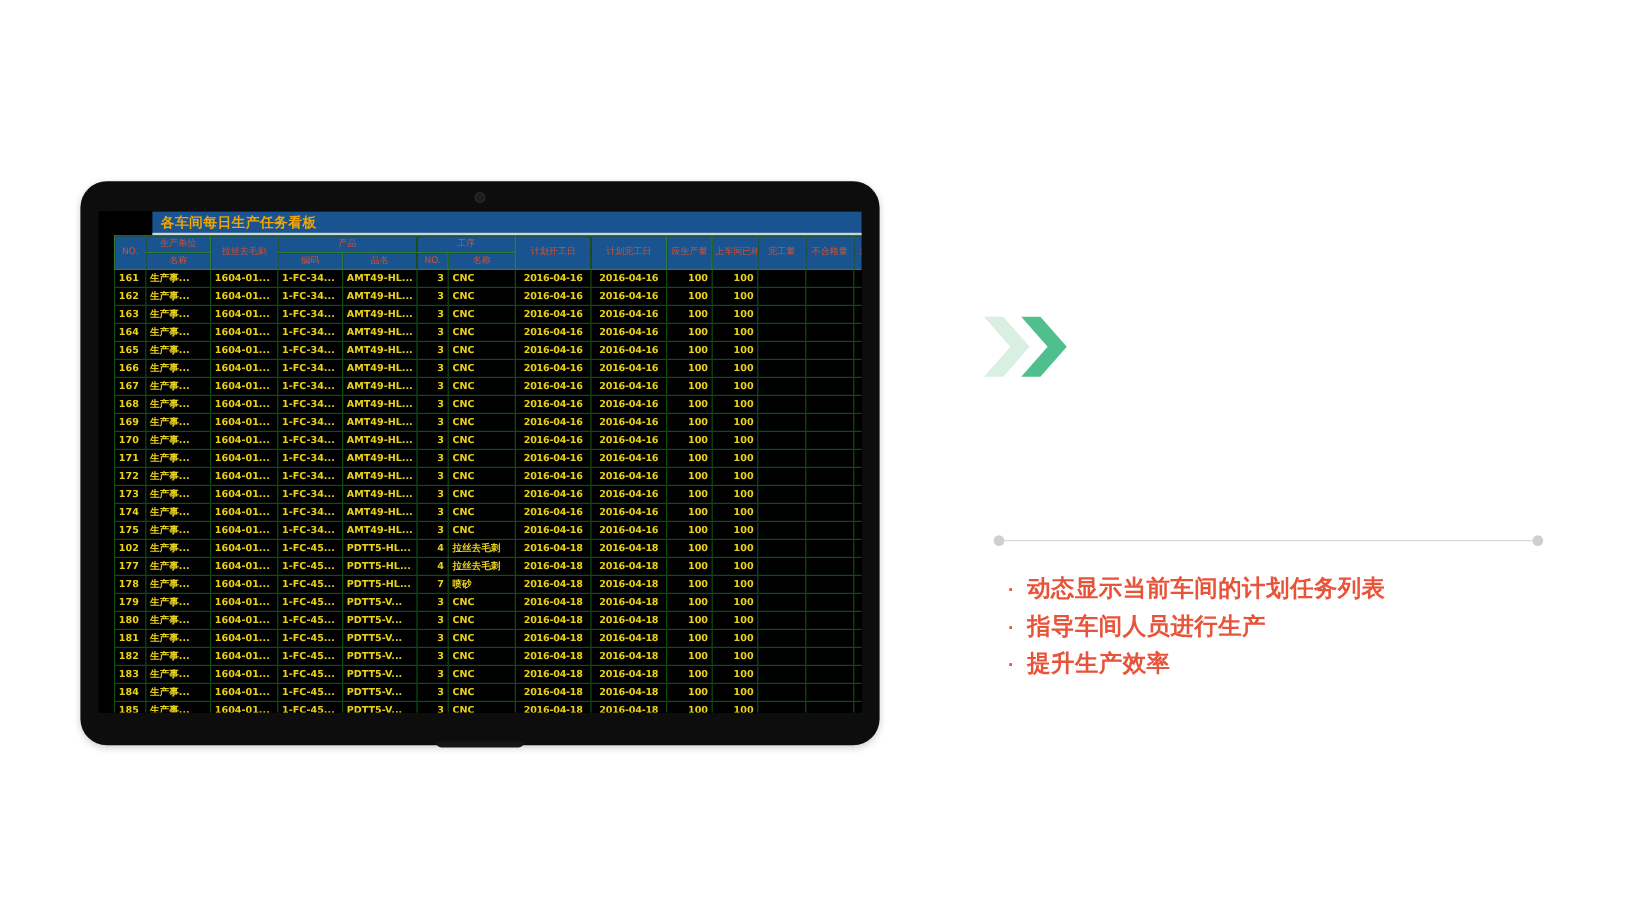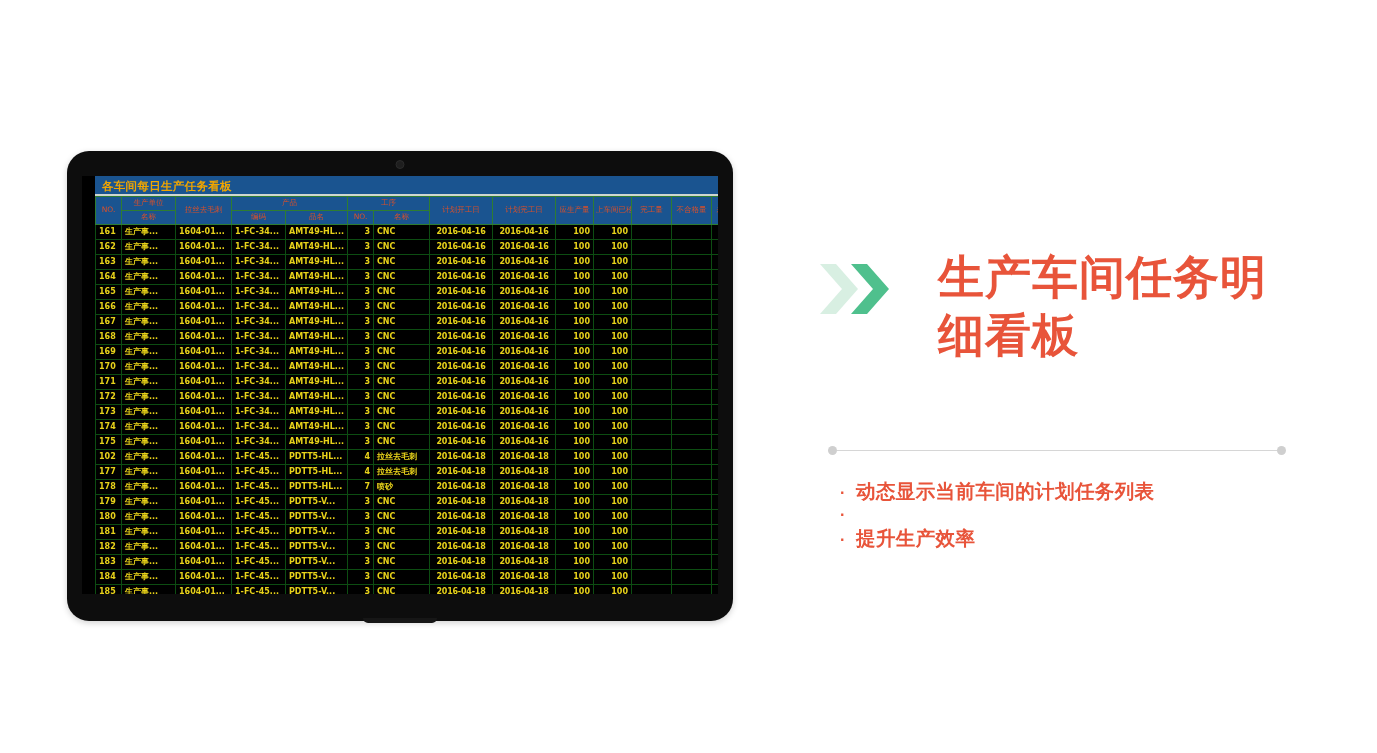--- a/index.html
+++ b/index.html
@@ -81,20 +81,21 @@
     height: 20px;
     background: #1a5490;
     border-bottom: 2px solid #cfd6cf;
     color: #f0a500;
     font-size: 11.5px;
     font-weight: bold;
     line-height: 20px;
     padding-left: 7px;
     letter-spacing: 0.3px;
     white-space: nowrap;
+    margin-left: 32px;
   }
 
   
   .tbl {
     width: 625px;
     border-collapse: collapse;
     table-layout: fixed;
     font-size: 8px;
     font-family: "DejaVu Sans", "Liberation Sans", sans-serif;
   }
@@ -667,36 +668,36 @@
     </div>
   </div>
 
   <div class="right-panel">
 
     <div class="head-row">
       <svg class="chevrons" viewBox="0 0 78 54">
         <polygon points="2,2 18,2 40,27 18,52 2,52 24,27" fill="#d8efe2"></polygon>
         <polygon points="33,2 49,2 71,27 49,52 33,52 55,27" fill="#4fc08d"></polygon>
       </svg>
-      <div class="headline">生产车间任务明细看板</div>
     </div>
 
     <div class="divider">
       <span class="dot"></span>
       <span class="line"></span>
       <span class="dot"></span>
     </div>
 
     <div class="bullets" id="bullet-list">
         <div class="bullet">
           <span class="bdot">·</span>
           <span>动态显示当前车间的计划任务列表</span>
         </div>
         <div class="bullet">
           <span class="bdot">·</span>
+          <span>指导车间人员进行生产</span>
         </div>
         <div class="bullet">
           <span class="bdot">·</span>
           <span>提升生产效率</span>
         </div>
       </div>
   </div>
 
 </div>
 

